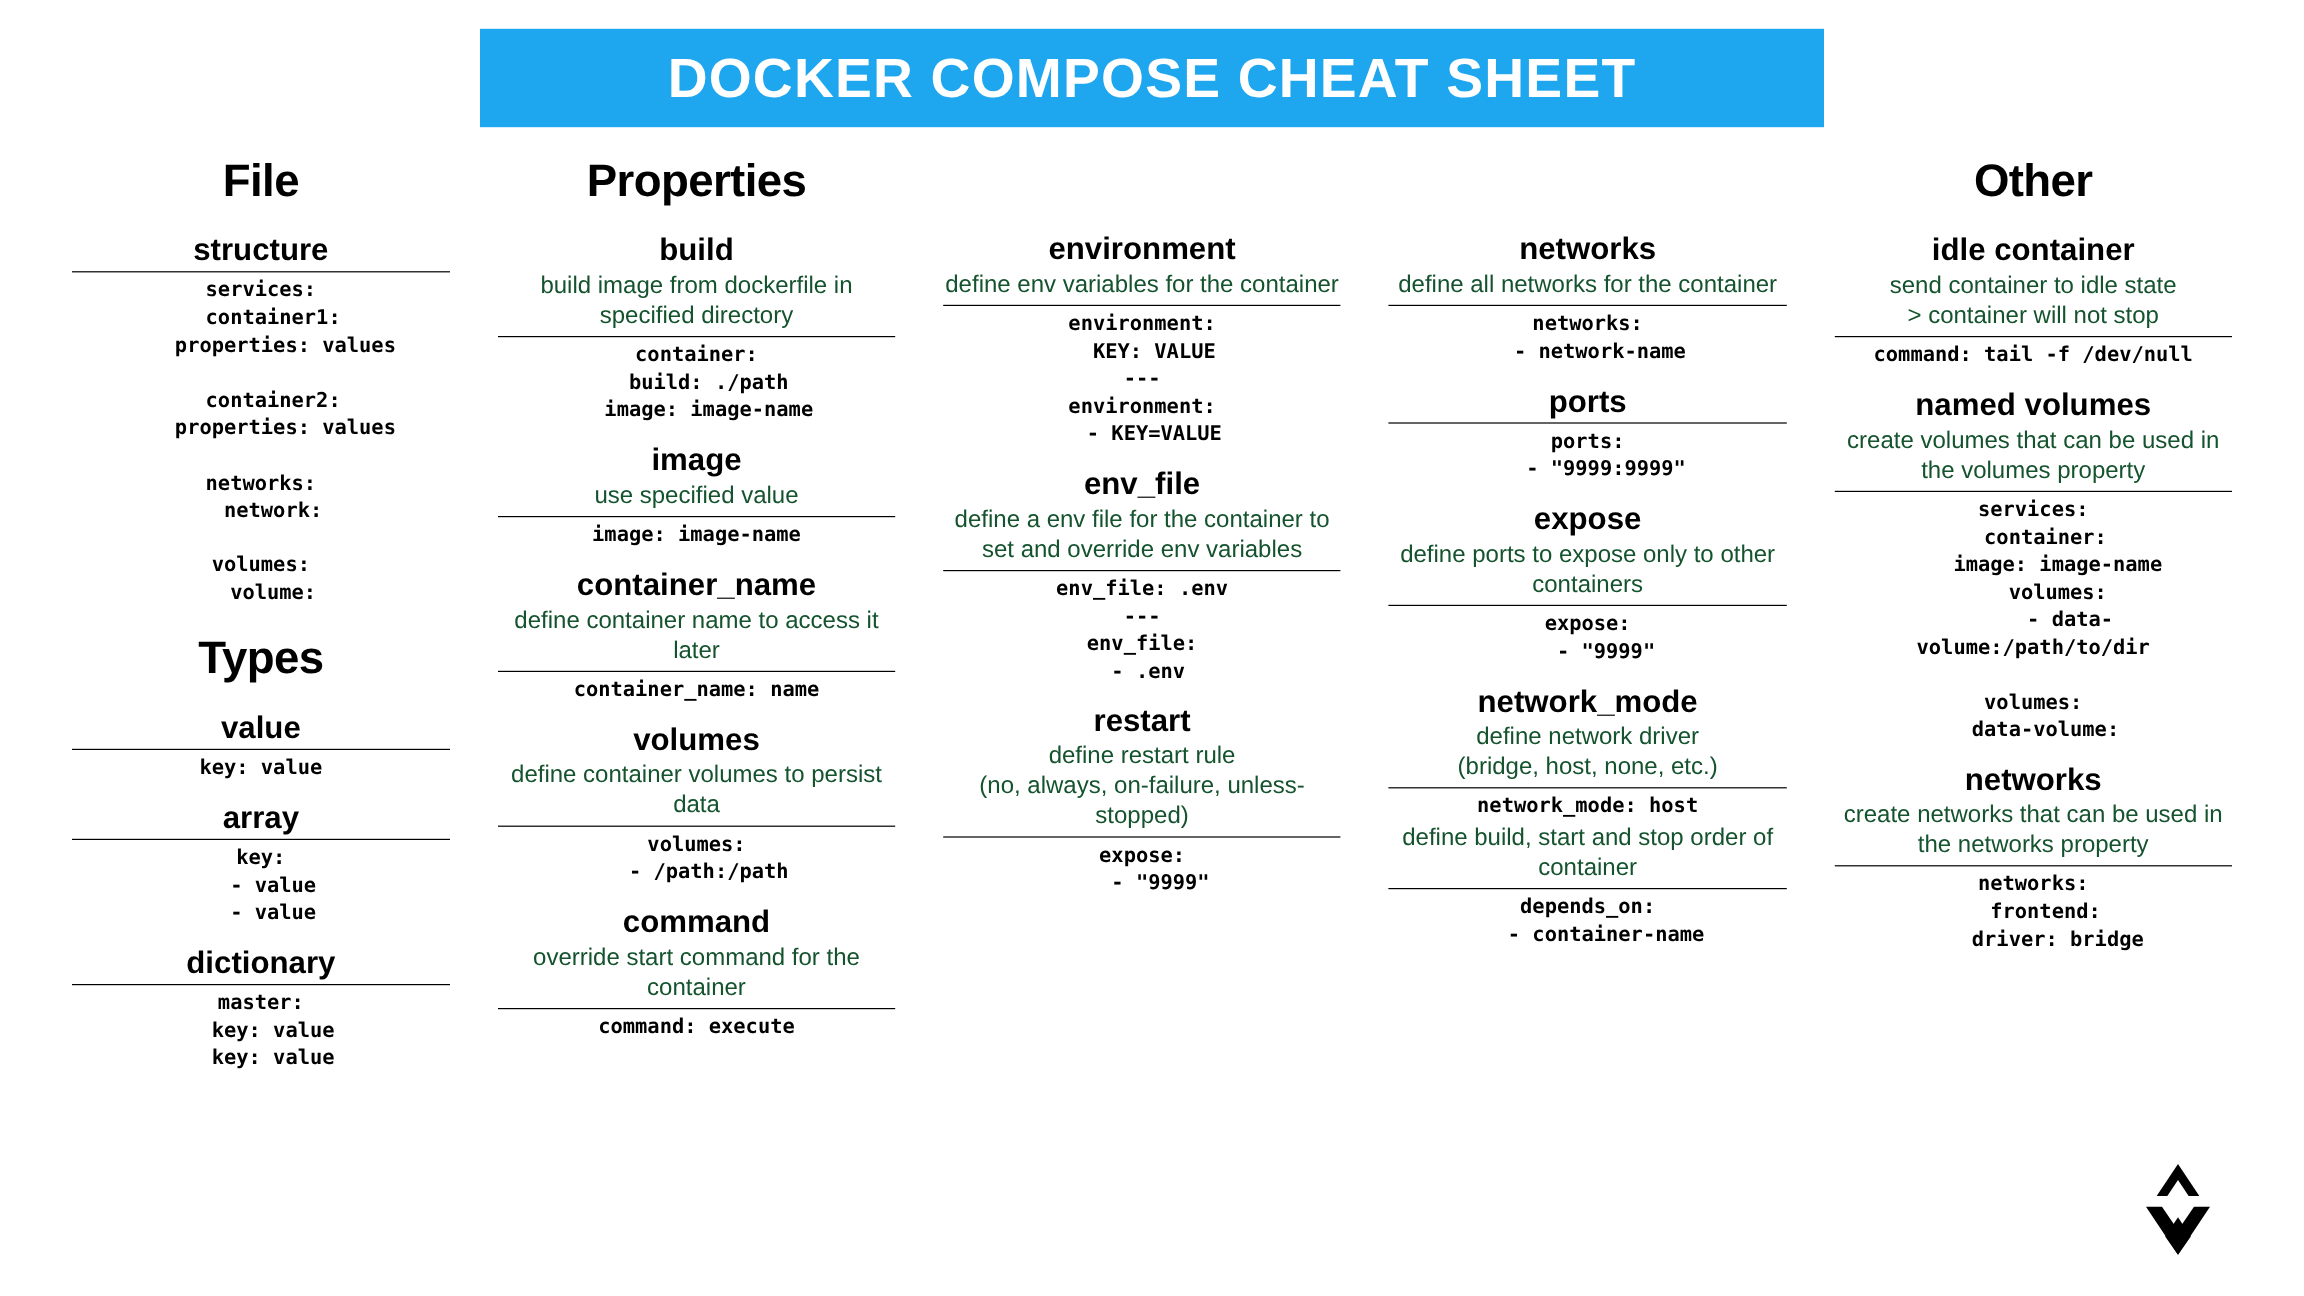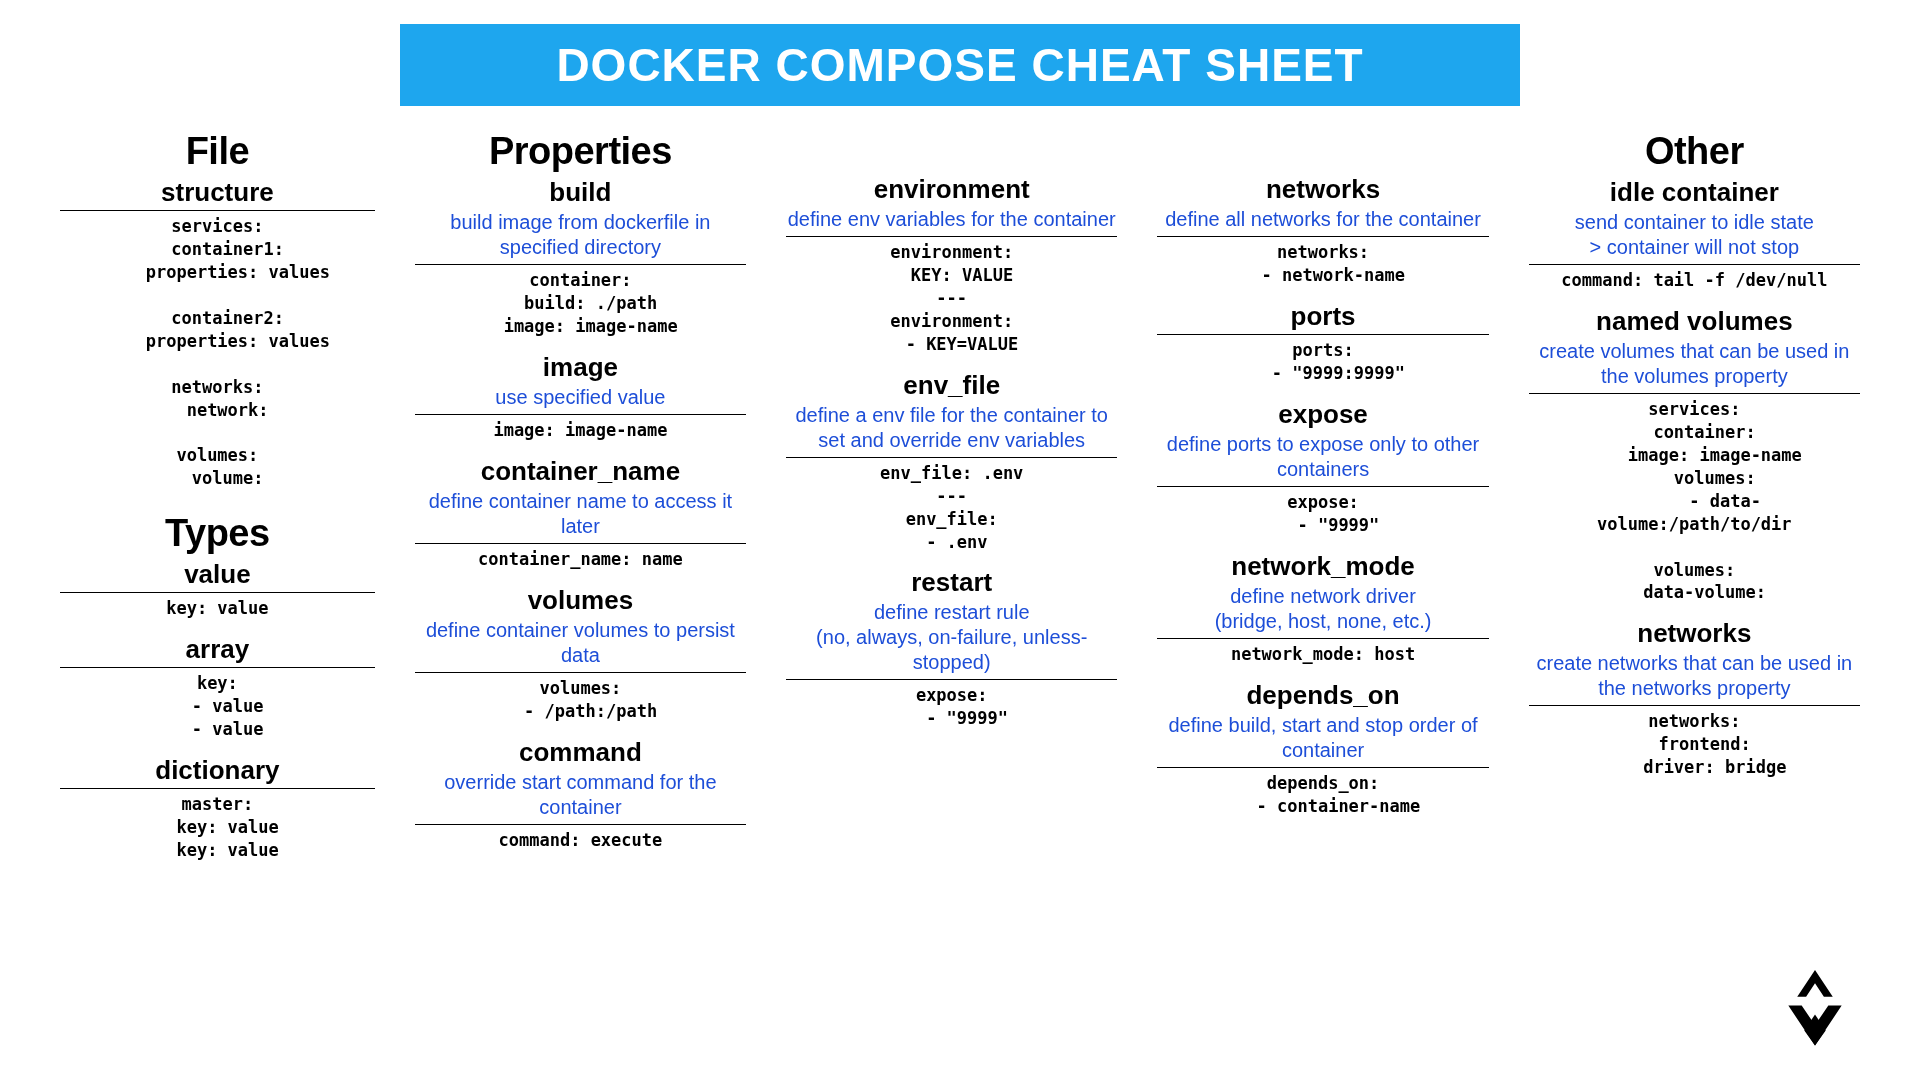--- a/index.html
+++ b/index.html
@@ -35,24 +35,24 @@
   margin-top:6px;
   margin-bottom:4px;
   letter-spacing:-0.5px;
 }
 h2.sub {
   font-size:26px;
   font-weight:700;
   margin-top:14px;
   margin-bottom:2px;
 }
-h2.sub.first { margin-top:2px; }
+h2.sub.first { margin-top:20px; }
 .desc {
   font-size:20px;
-  color:#1d4ed8;
+  color:#14532d;
   line-height:1.25;
   margin-bottom:4px;
   font-weight:400;
 }
 hr.sep {
   border:none;
   border-top:1px solid #000;
   margin:2px 0 4px 0;
 }
 pre.code {
@@ -189,21 +189,20 @@
     <hr class="sep">
     <pre class="code">expose:
    - "9999"</pre>
 
     <h2 class="sub">network_mode</h2>
     <div class="desc" style="white-space:pre-line">define network driver
 (bridge, host, none, etc.)</div>
     <hr class="sep">
     <pre class="code">network_mode: host</pre>
 
-    <h2 class="sub">depends_on</h2>
     <div class="desc">define build, start and stop order of container</div>
     <hr class="sep">
     <pre class="code">depends_on:
    - container-name</pre>
   </div>
 
   <div class="col">
     <h1 class="cat">Other</h1>
     <h2 class="sub first">idle container</h2>
     <div class="desc" style="white-space:pre-line">send container to idle state

